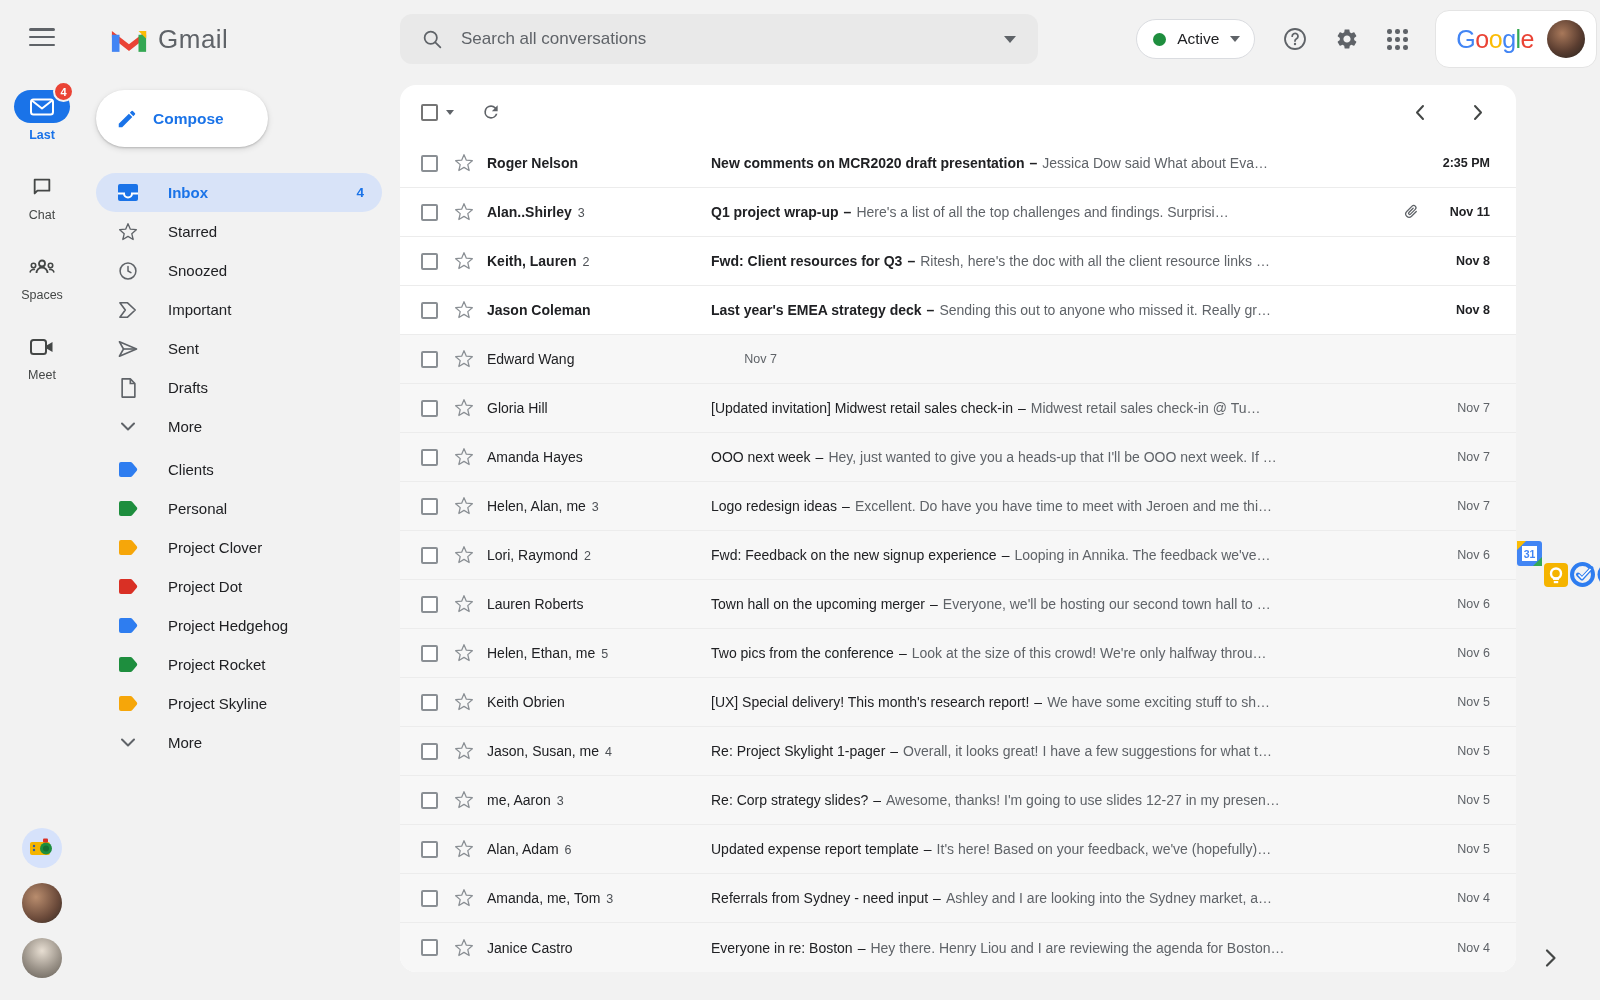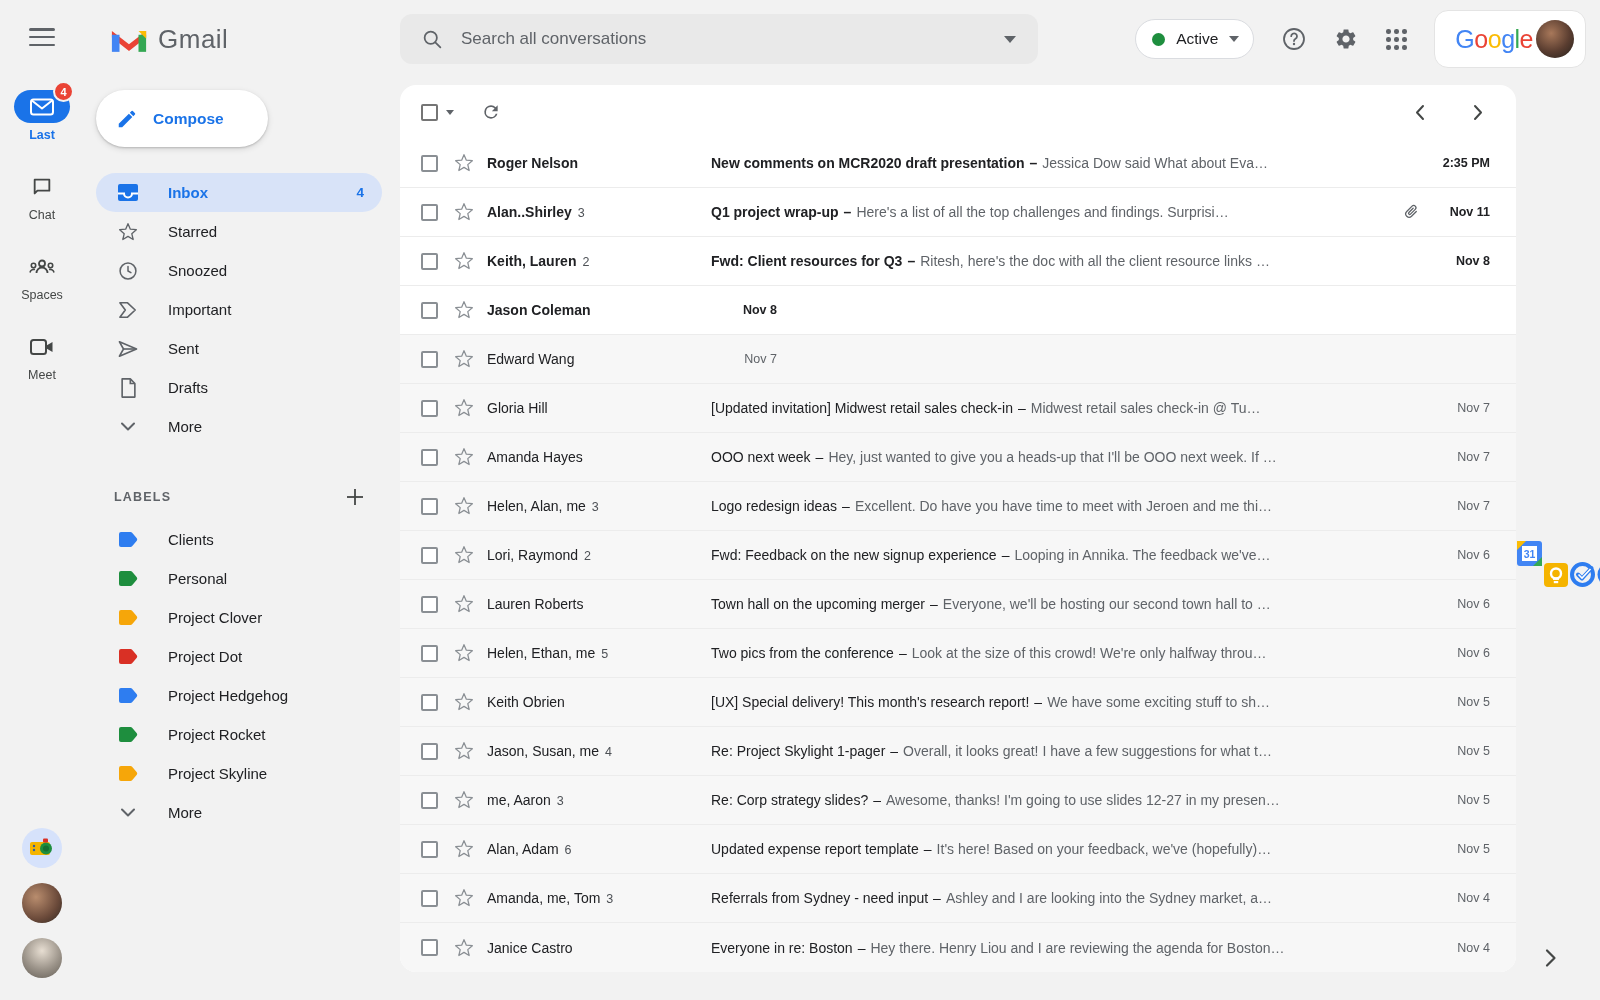--- a/index.html
+++ b/index.html
@@ -34,29 +34,29 @@
   #content { flex:1; display:flex; flex-direction:column; min-width:0; }
 
   
   #topbar { height:78px; flex:none; display:flex; align-items:center; }
   .logo-area { width:316px; flex:none; display:flex; align-items:center; gap:10px; padding-left:26px; }
   .gmail-word { font-size:26px; color:#5f6368; letter-spacing:.5px; }
   .search-wrap { width:638px; height:50px; background:#e9e9e9; border-radius:12px; display:flex; align-items:center; padding:0 22px; gap:18px; }
   .search-input { border:none; outline:none; background:transparent; flex:1; font-size:17px; font-family:"Liberation Sans",sans-serif; color:#404040; }
   .search-input::placeholder { color:#5f6368; opacity:1; }
   .caret-down { width:0; height:0; border-left:6px solid transparent; border-right:6px solid transparent; border-top:7px solid #5f6368; }
-  .topbar-right { margin-left:auto; display:flex; align-items:center; gap:28px; padding-right:14px; }
+  .topbar-right { margin-left:auto; display:flex; align-items:center; gap:28px; padding-right:3px; }
   .status-pill { height:40px; background:#fff; border:1px solid #dadce0; border-radius:20px; display:flex; align-items:center; gap:11px; padding:0 14px 0 16px; cursor:pointer; }
   .status-dot { width:13px; height:13px; border-radius:50%; background:#1e8e3e; }
   .status-label { font-size:15.5px; color:#202124; }
   .status-pill .caret-down { border-top-width:6px; border-left-width:5px; border-right-width:5px; }
   .icon-btn { cursor:pointer; }
   .apps-grid { width:20px; height:20px; display:grid; grid-template-columns:repeat(3,1fr); gap:3.5px; }
   .apps-grid i { width:4.5px; height:4.5px; border-radius:50%; background:#5f6368; }
-  .account-card { height:58px; background:#fff; border:1px solid #e4e4e4; border-radius:14px; display:flex; align-items:center; gap:3px; padding:0 11px 0 20px; cursor:pointer; }
+  .account-card { height:58px; background:#fff; border:1px solid #e4e4e4; border-radius:14px; display:flex; align-items:center; gap:13px; padding:0 11px 0 20px; cursor:pointer; }
   .google-word { font-size:25px; letter-spacing:-.5px; }
   .account-avatar { width:38px; height:38px; border-radius:50%; background:radial-gradient(circle at 40% 35%, #a8785a, #5a3d30 55%, #23201c); }
 
   
   #body-row { flex:1; display:flex; min-height:0; }
 
   
   #sidebar { width:316px; flex:none; padding-top:12px; }
   .compose-btn { margin-left:12px; width:172px; height:57px; background:#fff; border:none; border-radius:29px; box-shadow:0 1px 2px rgba(0,0,0,.18), 0 2px 6px rgba(0,0,0,.12); display:flex; align-items:center; gap:15px; padding-left:20px; cursor:pointer; }
   .compose-label { font-size:15.5px; font-weight:bold; color:#1a73e8; font-family:"Liberation Sans",sans-serif; }
@@ -324,29 +324,20 @@
         <div class="nav-item">
           <span class="nicon">
             <svg width="14" height="9" viewBox="0 0 14 9">
                 <polyline points="1,1.5 7,7.5 13,1.5" fill="none" stroke="#5f6368" stroke-width="2" stroke-linecap="round" stroke-linejoin="round"></polyline>
               </svg>
           </span>
           <span class="nav-label">More</span>
         </div>
       </div>
 
-      <div class="labels-header">
-        <span class="labels-title">LABELS</span>
-        <span class="labels-add">
-          <svg width="18" height="18" viewBox="0 0 18 18">
-              <line x1="9" y1="1" x2="9" y2="17" stroke="#444746" stroke-width="1.8"></line>
-              <line x1="1" y1="9" x2="17" y2="9" stroke="#444746" stroke-width="1.8"></line>
-            </svg>
-        </span>
-      </div>
 
       <div class="nav" style="margin-top:4px;">
           <div class="nav-item">
     <span class="nicon">
       <svg width="19" height="15" viewBox="0 0 19 15">
                 <path d="M2 0 h9.5 a2 2 0 0 1 1.6 .8 L17.8 6.3 a2 2 0 0 1 0 2.4 L13.1 14.2 a2 2 0 0 1-1.6 .8 H2 a2 2 0 0 1-2-2 V2 a2 2 0 0 1 2-2z" class="tag-shape" fill="#2e7df0"></path>
               </svg>
     </span>
     <span class="nav-label">Clients</span>
   </div>
@@ -478,20 +469,21 @@
     <span class="row-date">Nov 8</span>
   </div>
             <div class="mail-row unread">
     <span class="checkbox row-check"></span>
     <span class="row-star">
       <svg width="20" height="20" viewBox="0 0 24 24">
                   <path d="M12 17.27 18.18 21 16.54 13.97 22 9.24 14.81 8.63 12 2 9.19 8.63 2 9.24 7.46 13.97 5.82 21z" fill="none" stroke="#8a8f94" stroke-width="1.5" stroke-linejoin="round"></path>
                 </svg>
     </span>
     <span class="row-sender"><span class="sender-name">Jason Coleman</span></span>
+    <span class="row-text"><span class="row-subject">Last year's EMEA strategy deck</span><span class="row-sep">–</span><span class="row-snippet">Sending this out to anyone who missed it. Really gr…</span></span>
 
     <span class="row-date">Nov 8</span>
   </div>
             <div class="mail-row">
     <span class="checkbox row-check"></span>
     <span class="row-star">
       <svg width="20" height="20" viewBox="0 0 24 24">
                   <path d="M12 17.27 18.18 21 16.54 13.97 22 9.24 14.81 8.63 12 2 9.19 8.63 2 9.24 7.46 13.97 5.82 21z" fill="none" stroke="#8a8f94" stroke-width="1.5" stroke-linejoin="round"></path>
                 </svg>
     </span>

